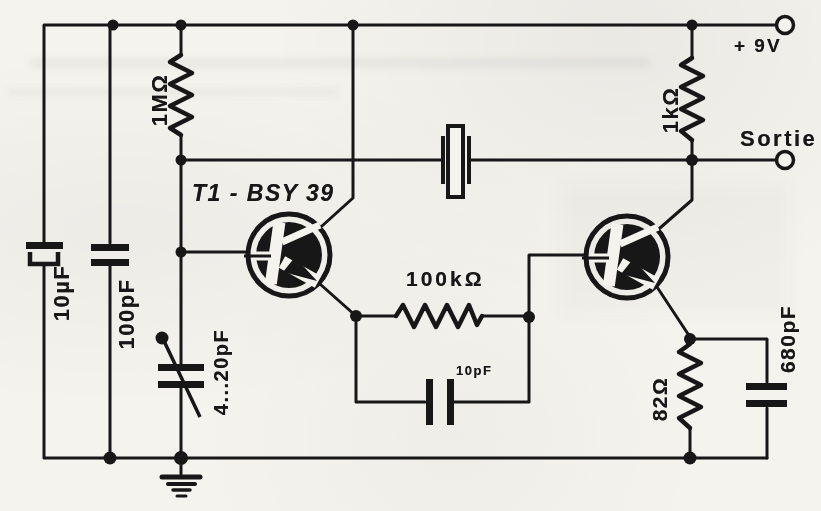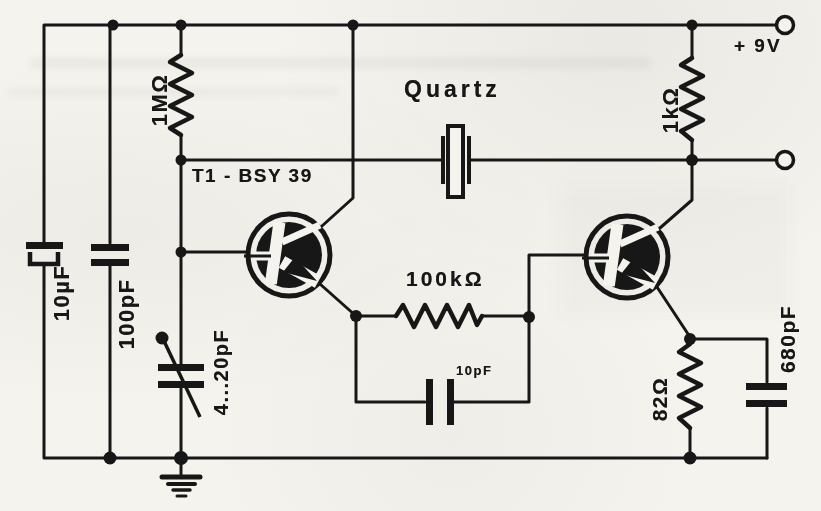--- a/index.html
+++ b/index.html
@@ -129,23 +129,23 @@
       <circle cx="690" cy="339" r="6"></circle>
       <circle cx="110" cy="458" r="6.5"></circle>
       <circle cx="181" cy="458" r="7"></circle>
       <circle cx="690" cy="458" r="6.5"></circle>
     </g>
 
     <circle cx="785" cy="25" r="8.5" fill="#f4f3ee" stroke="#171717" stroke-width="3.5"></circle>
     <circle cx="785" cy="160" r="8.5" fill="#f4f3ee" stroke="#171717" stroke-width="3.5"></circle>
   </svg>
 
-  <div class="lbl" style="left:404px;top:78px;font-size:23px;letter-spacing:4px;">Quartz</div>
-  <div class="lbl" style="left:192px;top:166px;font-size:19px;">T1 - BSY 39</div>
+  <div class="lbl" style="left:192px;top:182px;font-size:23px;font-style:italic;">T1 - BSY 39</div>
   <div class="lbl" style="left:734px;top:36px;font-size:19px;letter-spacing:2px;">+ 9V</div>
+  <div class="lbl" style="left:740px;top:128px;font-size:22px;letter-spacing:2.5px;">Sortie</div>
   <div class="lbl" style="left:406px;top:268px;font-size:21px;letter-spacing:3px;">100kΩ</div>
   <div class="lbl" style="left:456px;top:364px;font-size:13px;">10pF</div>
 
   <div class="lbl vlbl" style="left:160px;top:100px;font-size:22px;">1MΩ</div>
   <div class="lbl vlbl" style="left:671px;top:110px;font-size:22px;">1kΩ</div>
   <div class="lbl vlbl" style="left:62px;top:293px;font-size:22px;">10µF</div>
   <div class="lbl vlbl" style="left:127px;top:314px;font-size:22px;">100pF</div>
   <div class="lbl vlbl" style="left:221px;top:372px;font-size:20px;">4...20pF</div>
   <div class="lbl vlbl" style="left:659px;top:399px;font-size:21px;">82Ω</div>
   <div class="lbl vlbl" style="left:787px;top:339px;font-size:21px;">680pF</div>

